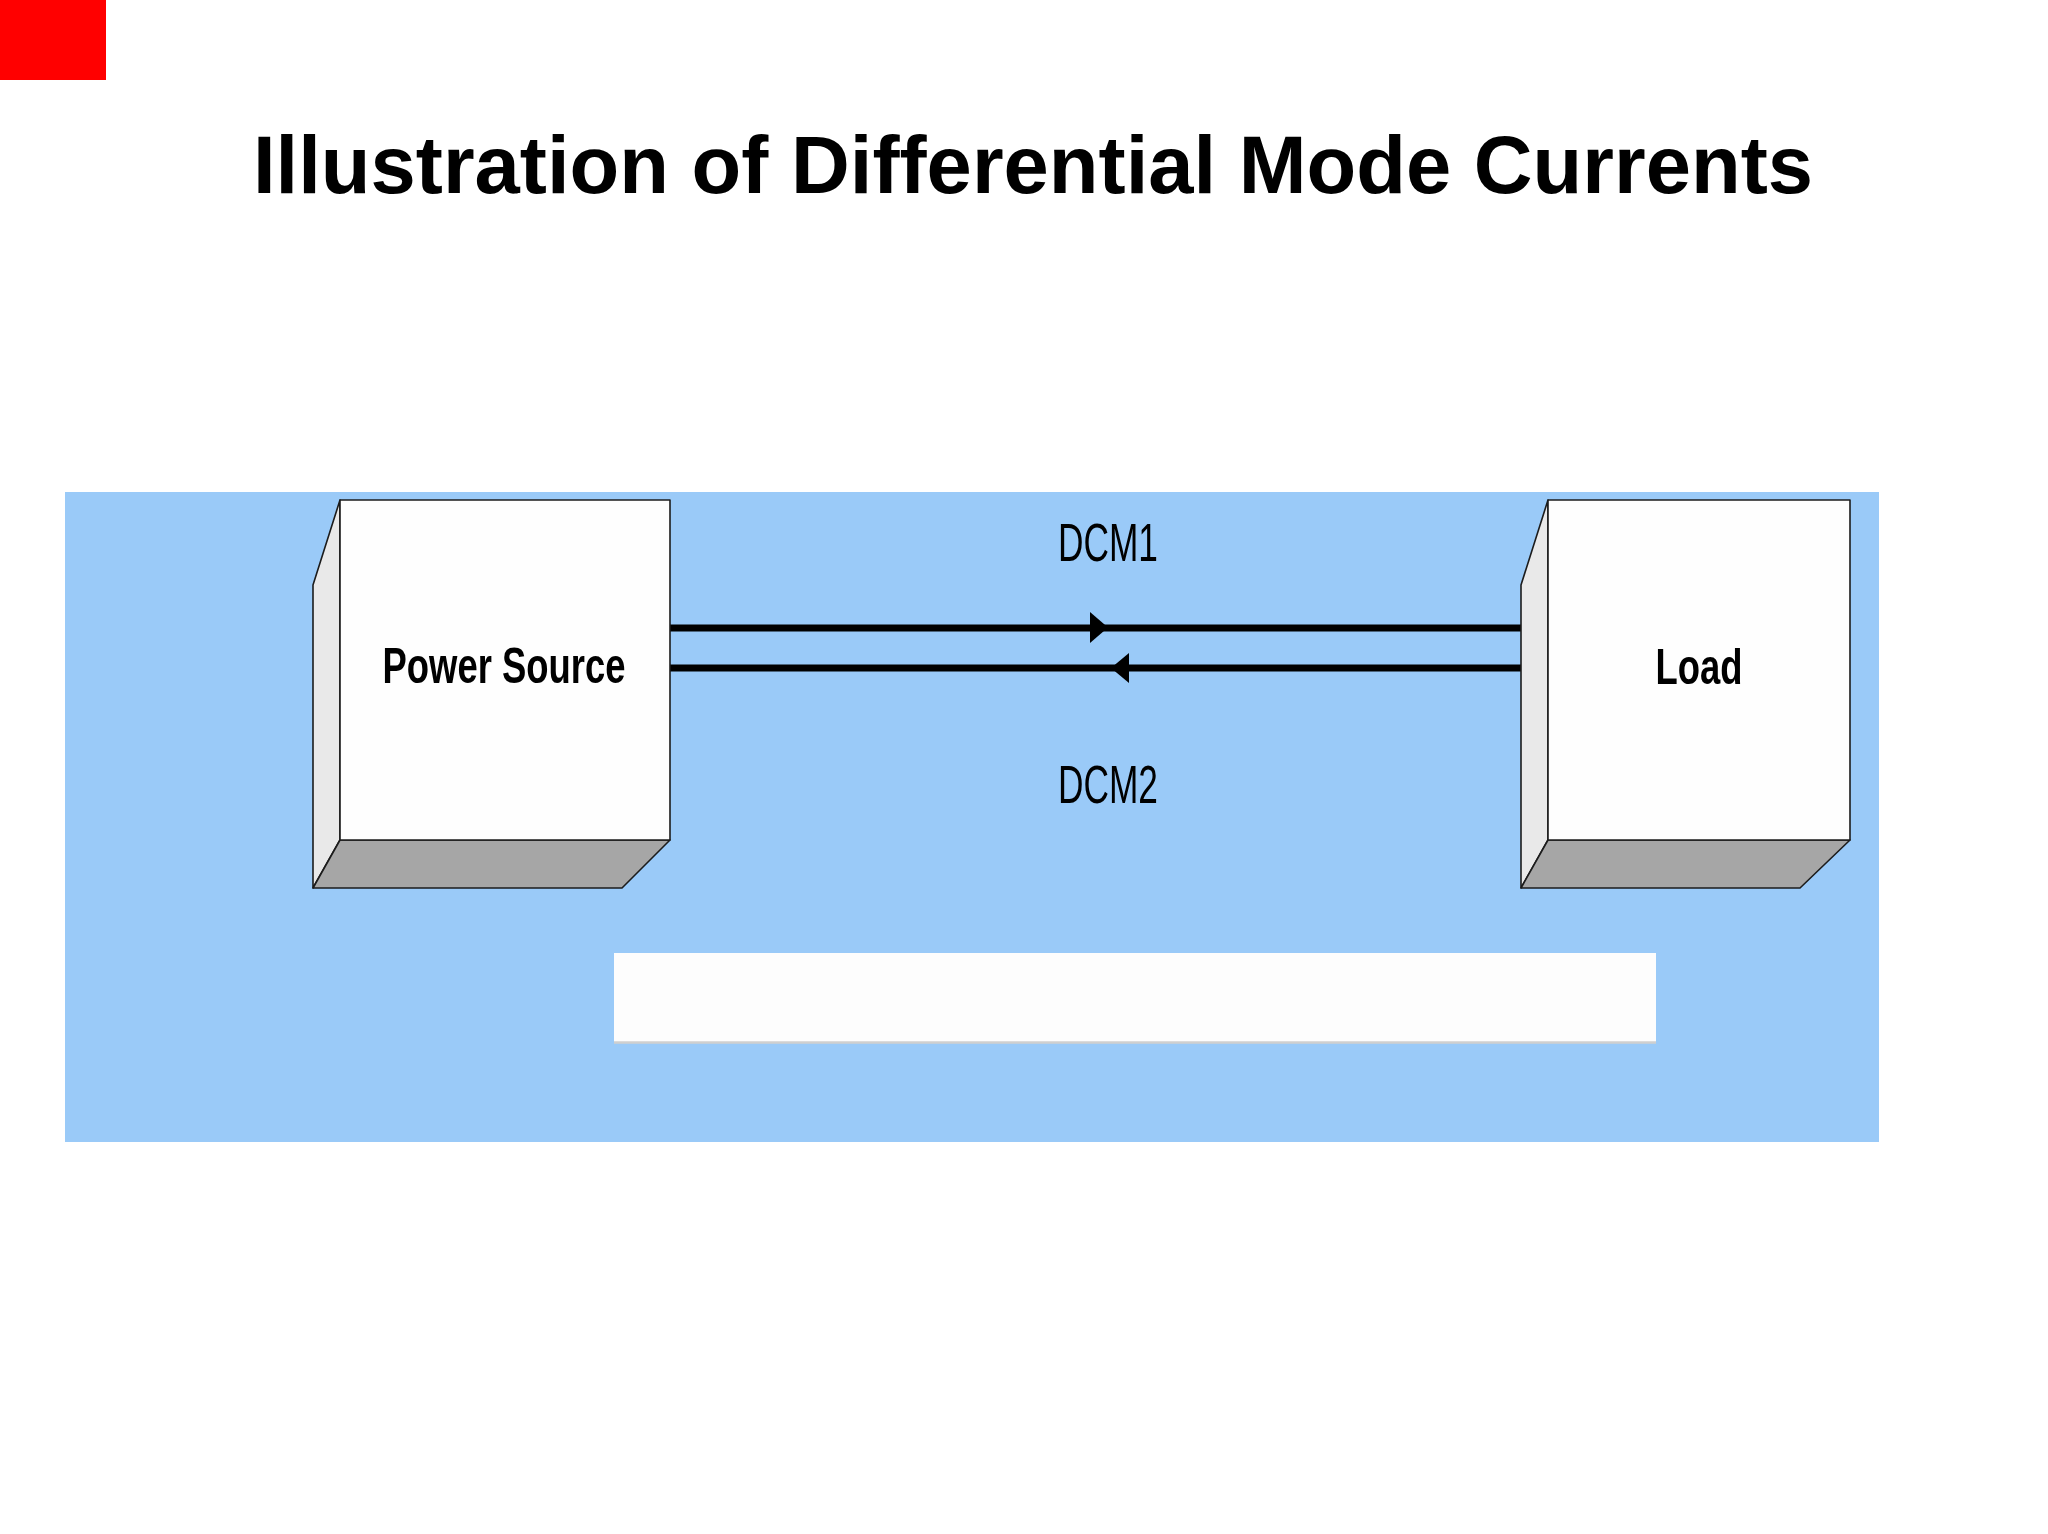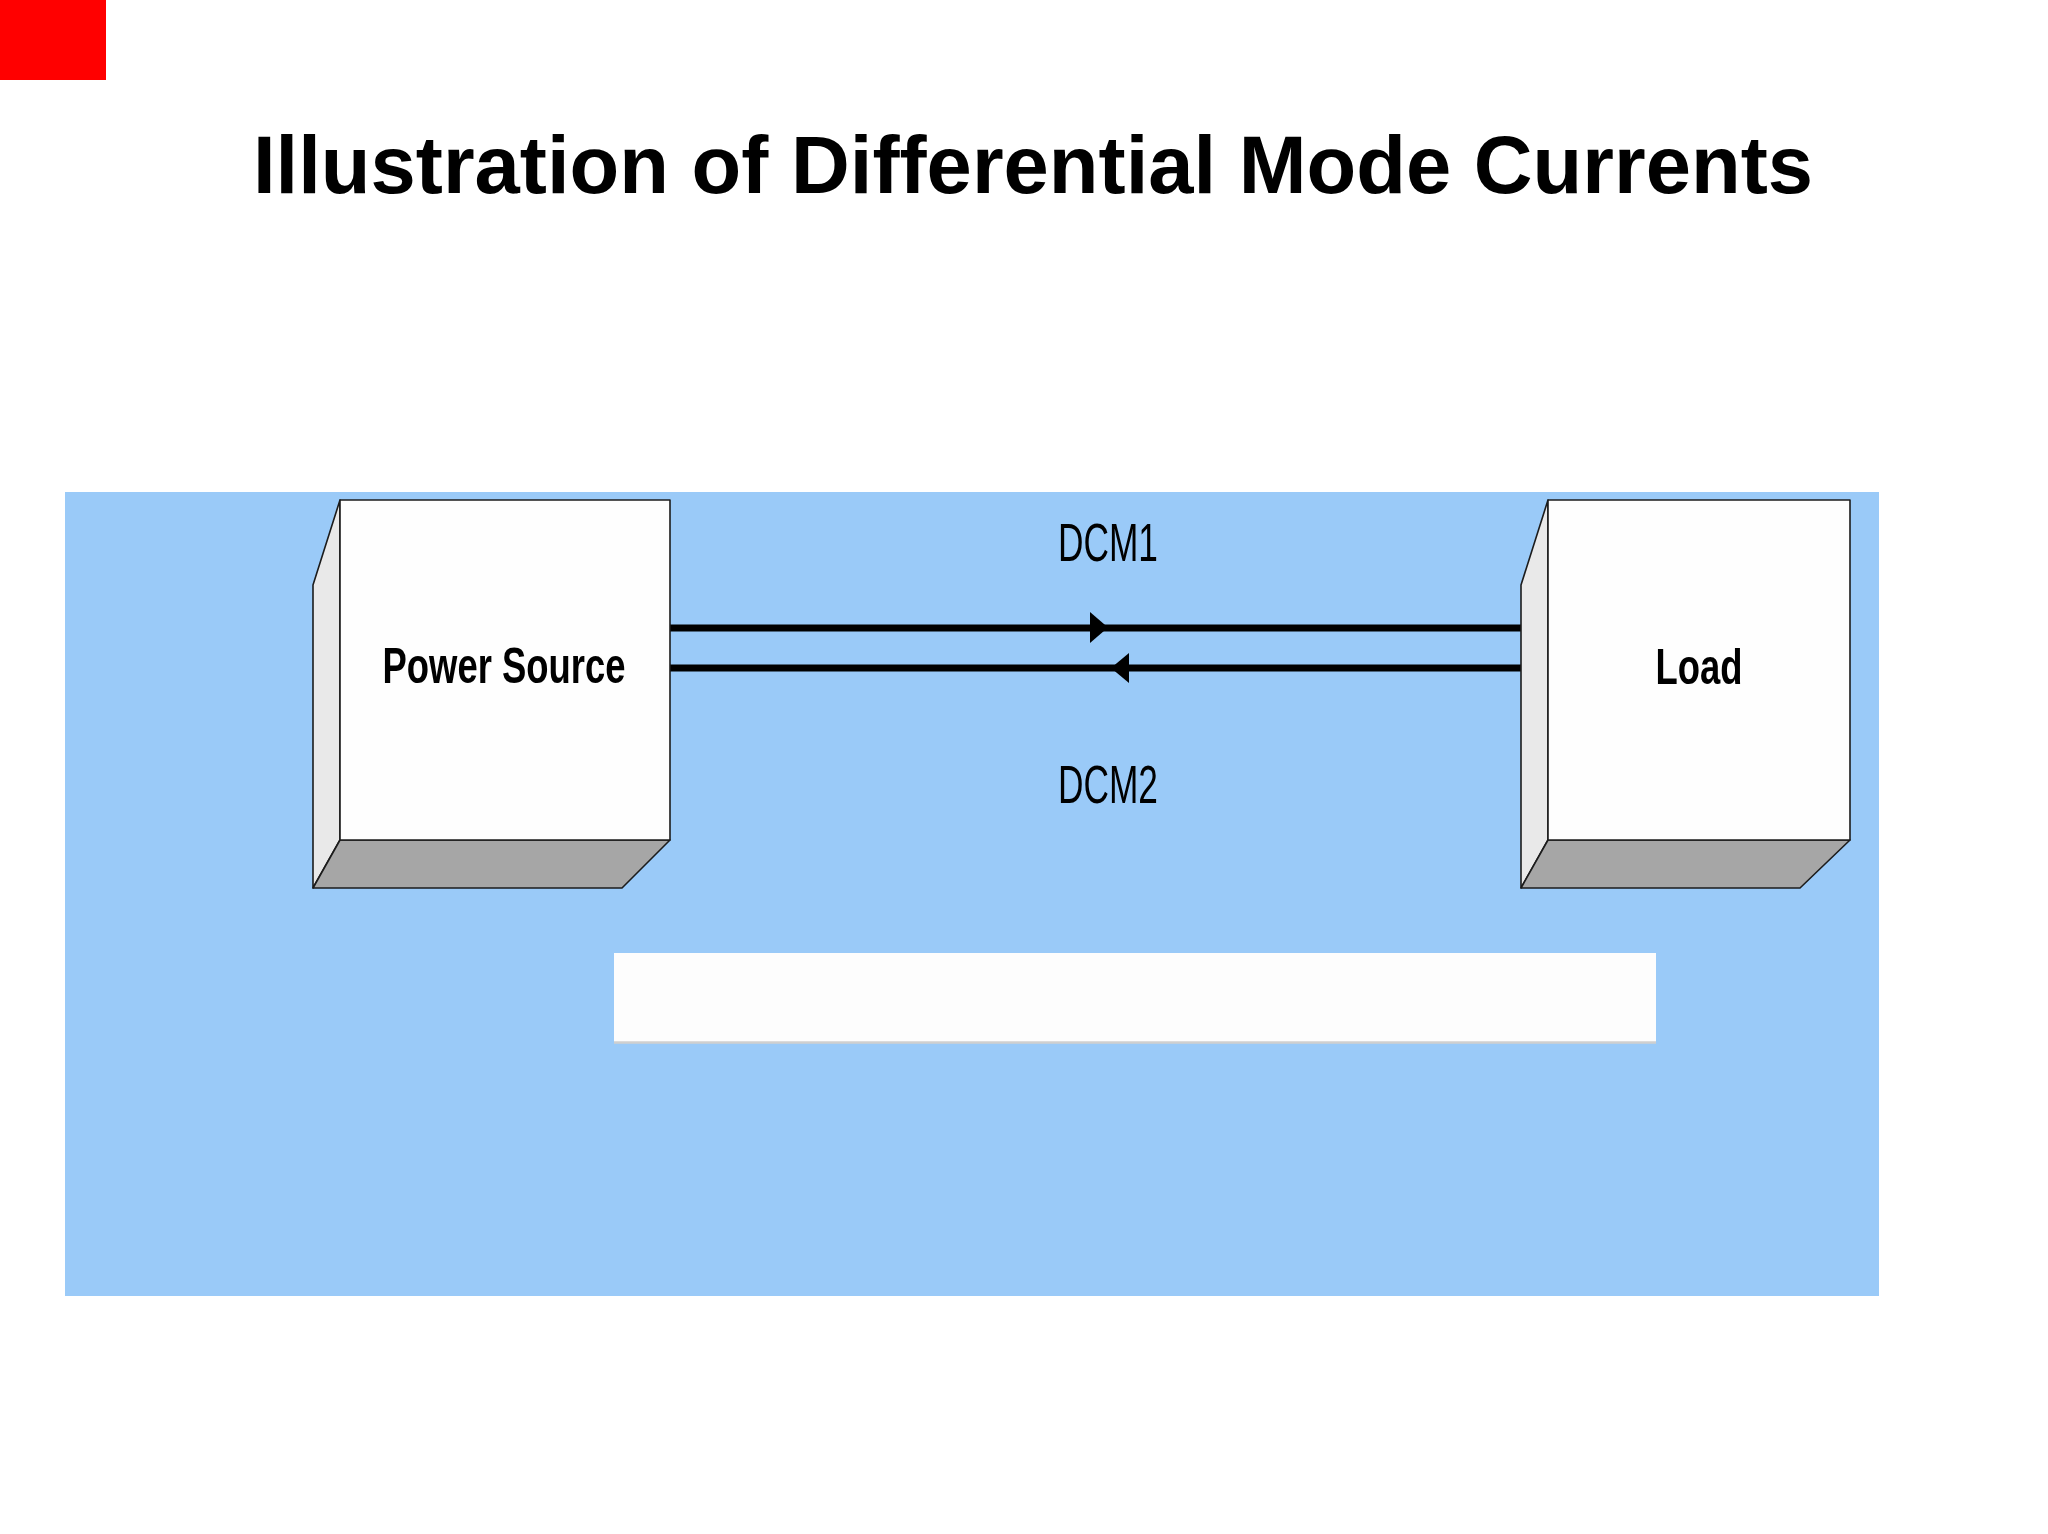--- a/index.html
+++ b/index.html
@@ -1,20 +1,20 @@
 <!DOCTYPE html>
 <html><head>
 <meta charset="utf-8">
 <style>
   html,body{margin:0;padding:0;}
   body{background:#ffffff;}
   .slide{
     position:relative;
     width:2048px;
-    height:1296px;
+    height:1142px;
     background:#ffffff;
     overflow:hidden;
     font-family:"Liberation Sans", sans-serif;
   }
   .slide svg{position:absolute;left:0;top:0;}
   .slide-title-text{
     font-family:"Liberation Sans", sans-serif;
     font-weight:bold;
     font-size:82px;
     fill:#000000;

